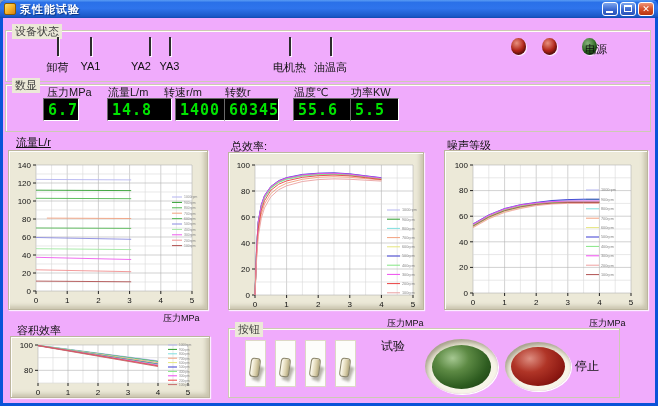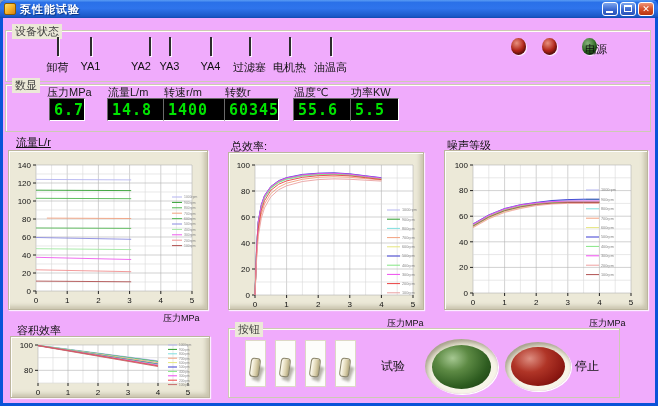--- a/index.html
+++ b/index.html
@@ -85,41 +85,39 @@
 
   <div class="client">
 
     <div class="gbox" style="left:2px;top:12px;width:644px;height:50px;">
       <span class="gbox-label">设备状态</span>
     </div>
     <div class="ind" style="left:32px;"><span class="ind-led led-green-rect"></span><span class="ind-label">卸荷</span></div>
     <div class="ind" style="left:65px;"><span class="ind-led led-green-rect"></span><span class="ind-label">YA1</span></div>
     <div class="ind" style="left:103px;text-align:right;"><span class="ind-led led-green-rect"></span><span class="ind-label">YA2</span></div>
     <div class="ind" style="left:144px;"><span class="ind-led led-green-rect"></span><span class="ind-label">YA3</span></div>
-    <div class="ind" style="left:185px;"><span class="ind-led led-green-rect"></span><span class="ind-label">YA4</span></div>
-    <div class="ind" style="left:224px;"><span class="ind-led led-red-rect"></span><span class="ind-label">过滤塞</span></div>
     <div class="ind" style="left:264px;text-align:center;"><span class="ind-led led-red-rect"></span><span class="ind-label">电机热</span></div>
     <div class="ind" style="left:305px;"><span class="ind-led led-red-rect"></span><span class="ind-label">油温高</span></div>
     <span class="led-round red" style="left:508px;"></span>
     <span class="led-round red" style="left:539px;"></span>
     <span class="led-round green" style="left:579px;"></span>
     <span class="power-label" style="left:570px;">电源</span>
 
     <div class="gbox" style="left:2px;top:66px;width:644px;height:46px;">
       <span class="gbox-label">数显</span>
     </div>
     <span class="dlabel" style="left:44px;">压力MPa</span>
     <span class="dlabel" style="left:105px;">流量L/m</span>
     <span class="dlabel" style="left:161px;">转速r/m</span>
     <span class="dlabel" style="left:222px;">转数r</span>
     <span class="dlabel" style="left:291px;">温度℃</span>
     <span class="dlabel" style="left:348px;">功率KW</span>
-    <span class="dval" style="left:46px;width:36px;">6.7</span>
+    <span class="dval" style="left:40px;width:36px;">6.7</span>
     <span class="dval" style="left:104px;width:65px;">14.8</span>
-    <span class="dval" style="left:160px;width:68px;">1400</span>
+    <span class="dval" style="left:172px;width:68px;">1400</span>
     <span class="dval" style="left:221px;width:55px;">60345</span>
     <span class="dval" style="left:290px;width:79px;">55.6</span>
     <span class="dval" style="left:347px;width:49px;">5.5</span>
 
     <span class="chart-title" style="left:13px;top:117px;text-decoration:underline;">流量L/r</span>
     <span class="chart-title" style="left:228px;top:121px;">总效率:</span>
     <span class="chart-title" style="left:444px;top:120px;">噪声等级</span>
     <span class="chart-title" style="left:14px;top:305px;">容积效率</span>
     <span class="axis-x" style="left:160px;top:294px;">压力MPa</span>
     <span class="axis-x" style="left:384px;top:299px;">压力MPa</span>
@@ -455,21 +453,21 @@
         <span class="sw-lever"></span>
       </div>
     <div class="switch" style="left:302px;">
         <span class="sw-shadow"></span>
         <span class="sw-lever"></span>
       </div>
     <div class="switch" style="left:332px;">
         <span class="sw-shadow"></span>
         <span class="sw-lever"></span>
       </div>
-    <span class="btn-label" style="left:378px;top:340px;">试验</span>
+    <span class="btn-label" style="left:378px;top:320px;">试验</span>
     <div class="big-btn" style="left:422px;top:321px;width:73px;height:55px;">
       <span class="dome green"></span>
     </div>
     <div class="big-btn" style="left:502px;top:324px;width:66px;height:49px;">
       <span class="dome red"></span>
     </div>
     <span class="btn-label" style="left:572px;top:340px;">停止</span>
 
   </div>
 </div>

